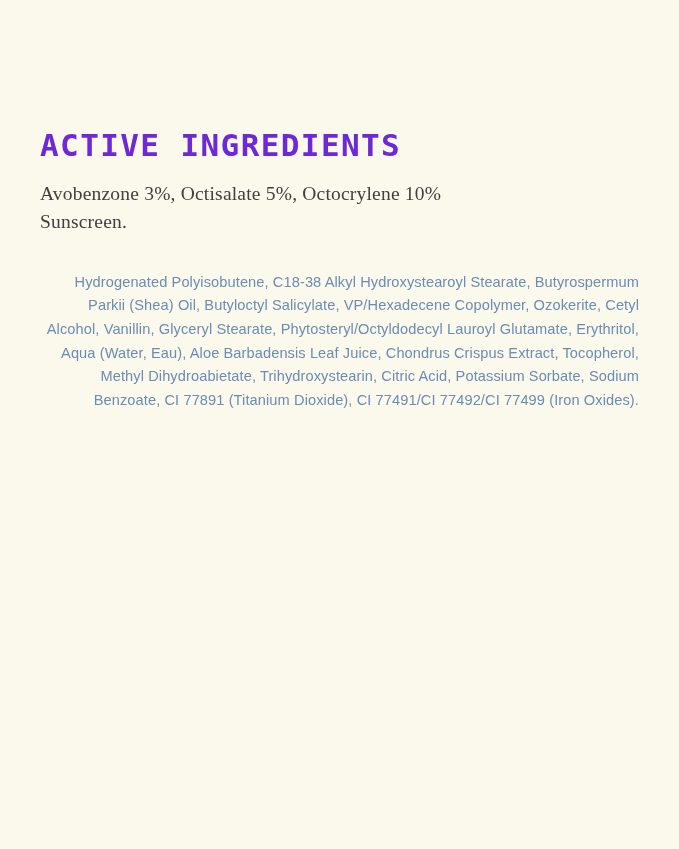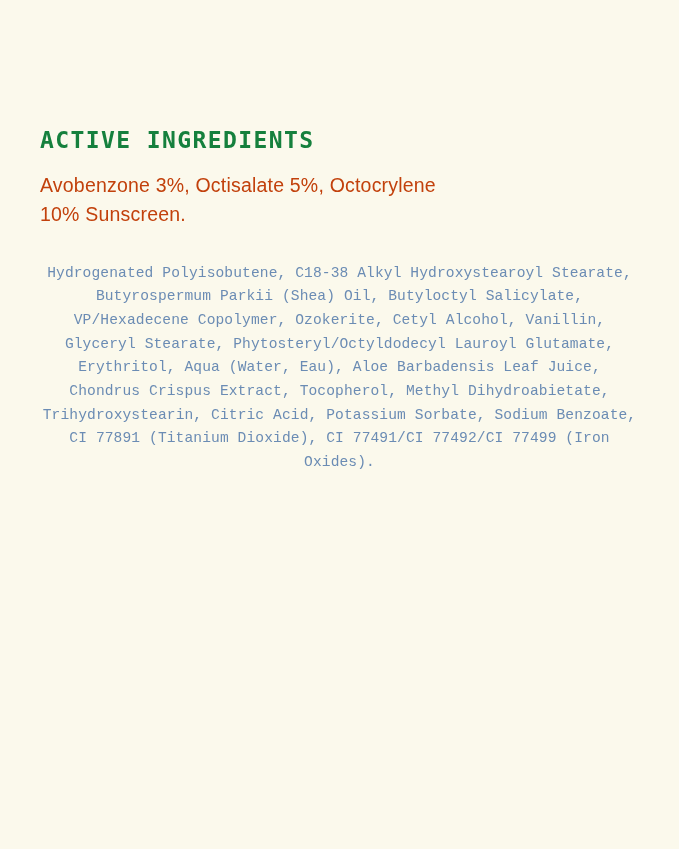--- a/index.html
+++ b/index.html
@@ -18,48 +18,48 @@
     width: 679px;
     height: 849px;
     box-sizing: border-box;
     padding: 128px 40px 0 40px;
   }
   .section {
     margin-bottom: 30px;
   }
   .section-title {
     font-family: "DejaVu Sans Mono", monospace;
-    font-size: 23px;
+    font-size: 31px;
     font-weight: bold;
     letter-spacing: 1.4px;
-    color: #15803d;
+    color: #6d28d9;
     margin: 0 0 18px 0;
     line-height: 1.1;
   }
   .active-body {
-    font-family: Liberation Sans, sans-serif;
+    font-family: Liberation Serif, serif;
     font-size: 19.5px;
     line-height: 1.45;
-    color: #c2410c;
+    color: #404040;
     margin: 0;
     letter-spacing: 0.2px;
     max-width: 420px;
   }
   .inactive-section {
     margin-top: 34px;
   }
   .inactive-body {
-    font-family: Liberation Mono, monospace;
+    font-family: Liberation Sans, sans-serif;
     font-size: 14.6px;
     line-height: 1.62;
     color: #6b8cb4;
     margin: 0;
     letter-spacing: 0.1px;
     max-width: 600px;
-    text-align: center;
+    text-align: right;
   }
 </style>
 </head>
 <body>
 
 <div class="page">
 
   <div class="section active-section">
     <h2 class="section-title">ACTIVE INGREDIENTS</h2>
     <p class="active-body">Avobenzone 3%, Octisalate 5%, Octocrylene 10% Sunscreen.</p>

